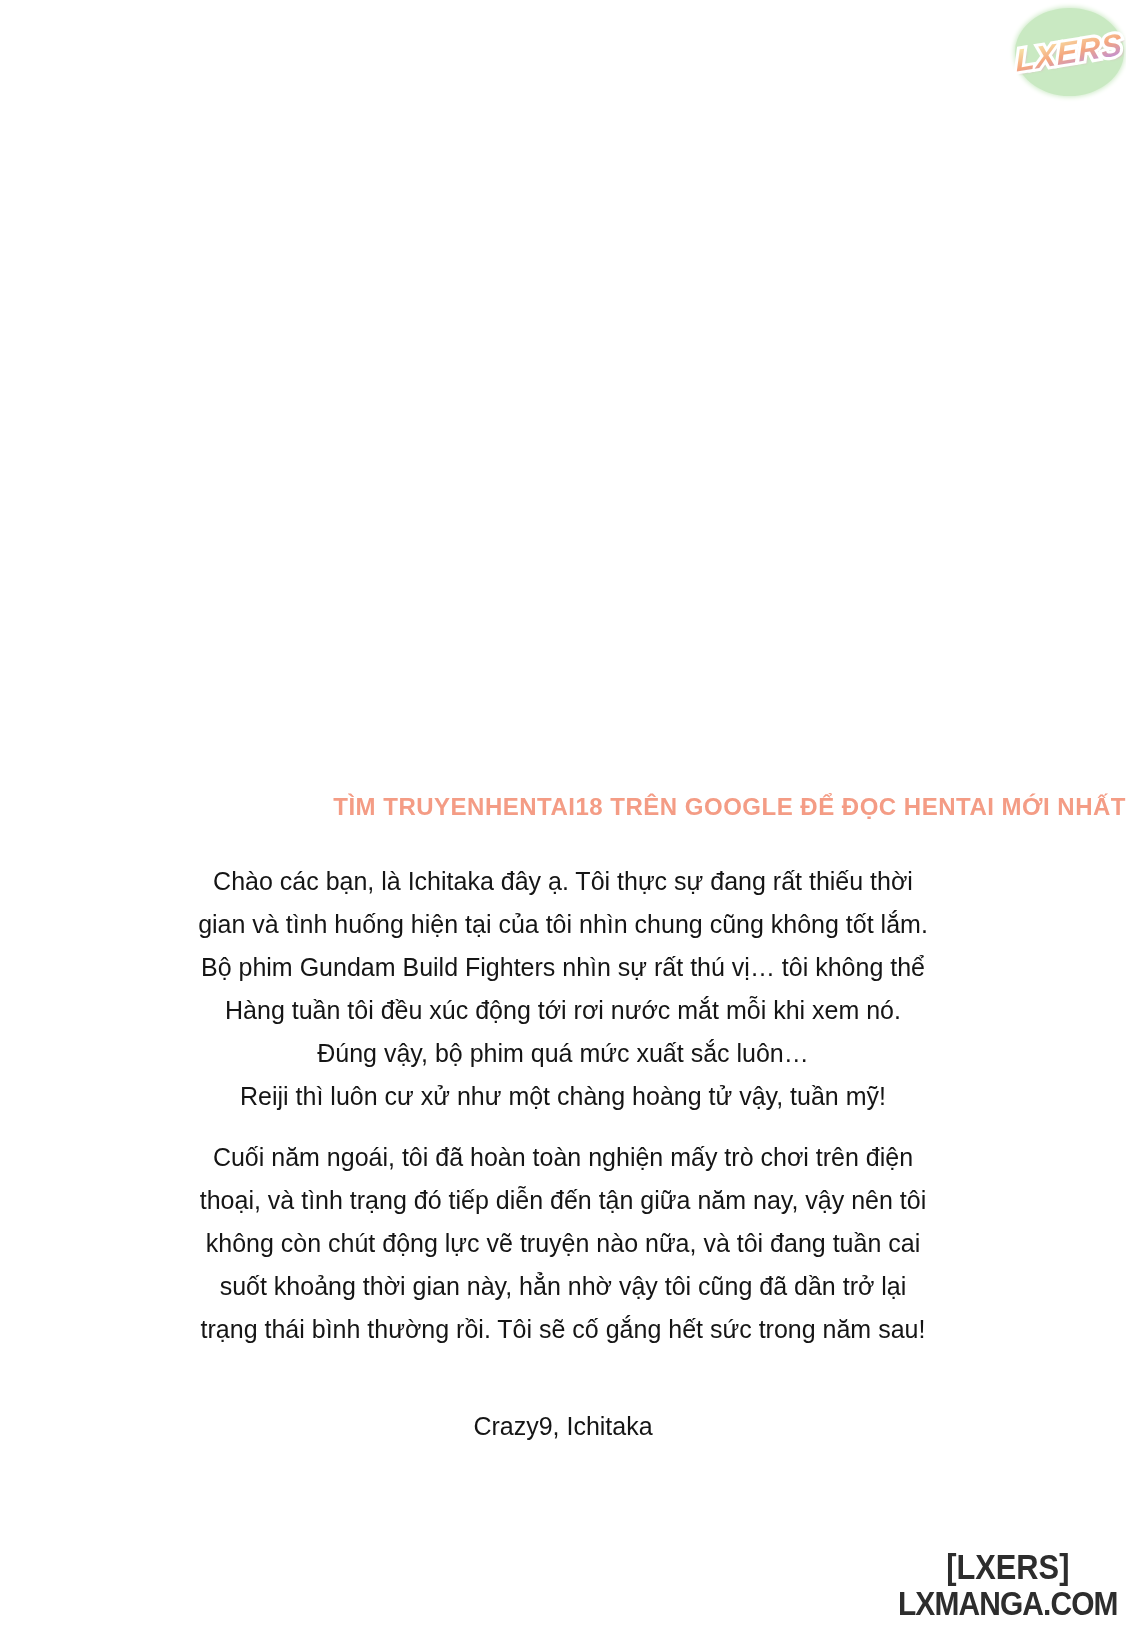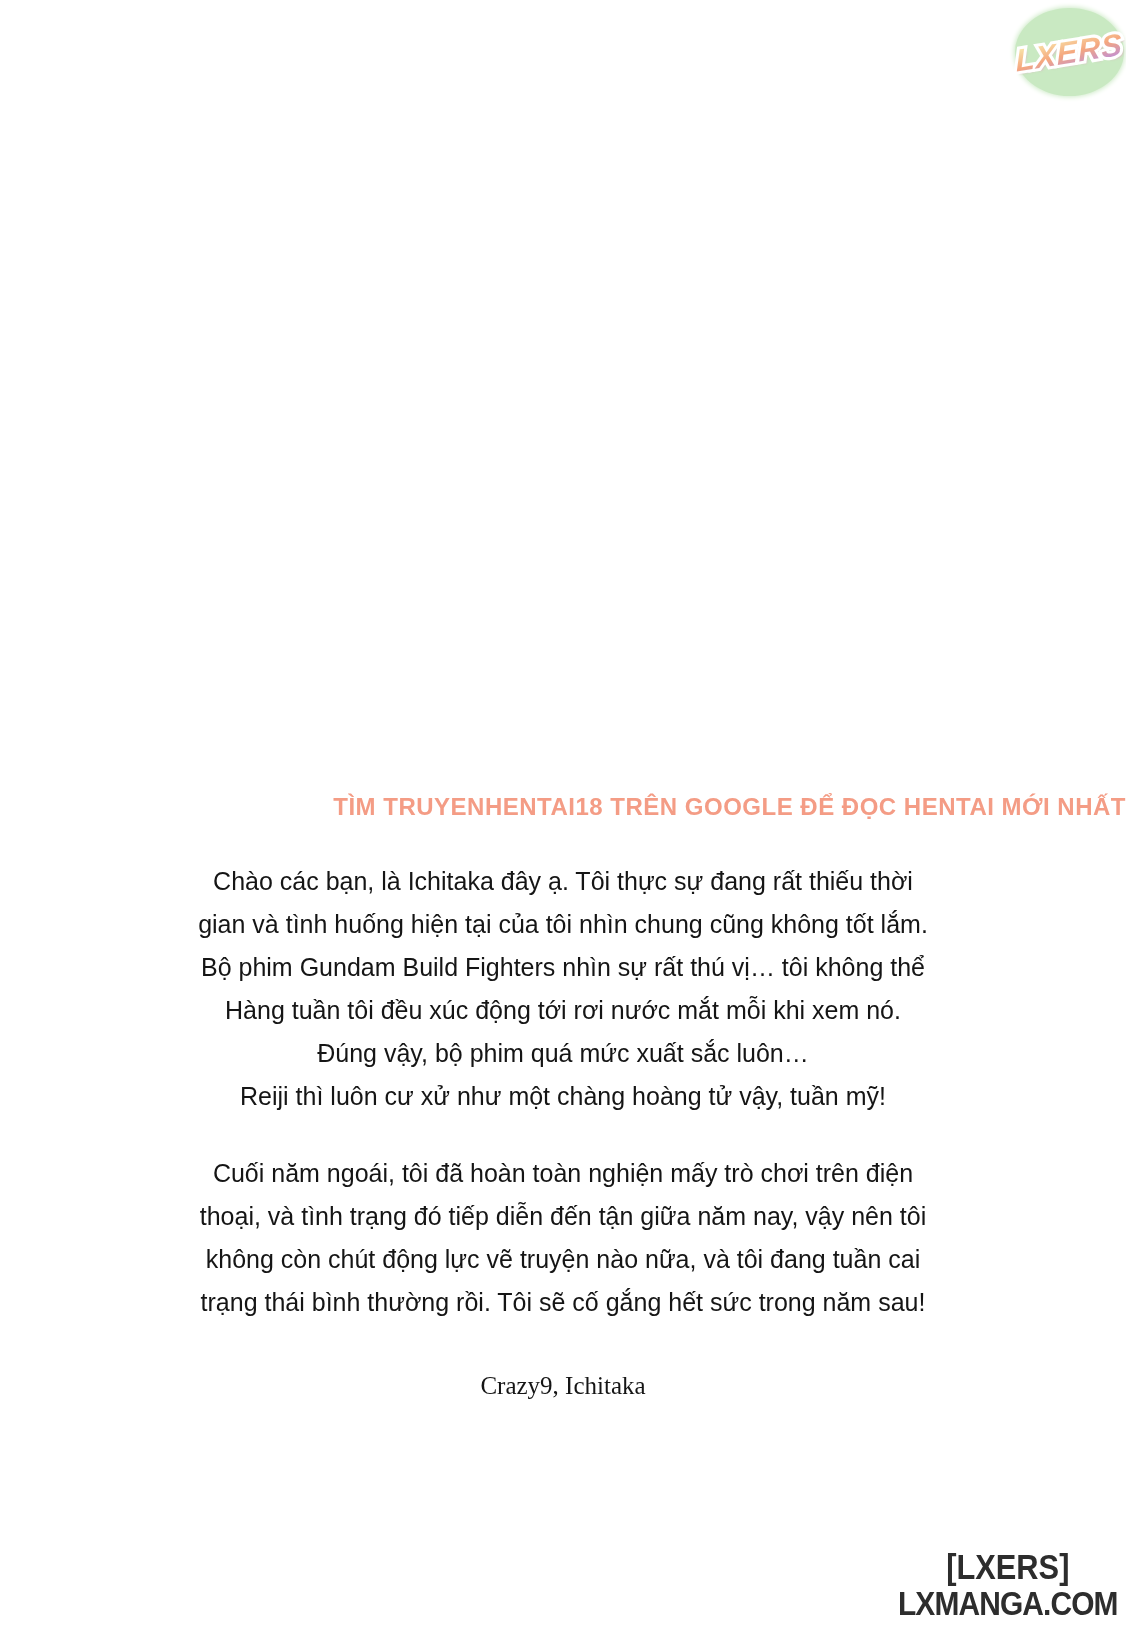--- a/index.html
+++ b/index.html
@@ -64,22 +64,22 @@
   .afterword {
     position: absolute;
     left: 35px; top: 860px;
     width: 1056px;
     text-align: center;
     color: #151515;
     font-size: 25px;
     line-height: 43px;
   }
   .afterword .line { white-space: nowrap; }
-  .para2 { margin-top: 34px; }
-  .signature { margin-top: 40px; font-family: Liberation Serif, serif; }
+  .para2 { margin-top: 18px; }
+  .signature { margin-top: 54px; }
 
   
   .watermark {
     position: absolute;
     right: 8px; bottom: 10px;
     text-align: center;
     color: #2d2d2d;
     font-weight: bold;
     transform: scaleX(0.88);
     transform-origin: 100% 100%;
@@ -106,20 +106,21 @@
     <div class="line">gian và tình huống hiện tại của tôi nhìn chung cũng không tốt lắm.</div>
     <div class="line">Bộ phim Gundam Build Fighters nhìn sự rất thú vị… tôi không thể</div>
     <div class="line">Hàng tuần tôi đều xúc động tới rơi nước mắt mỗi khi xem nó.</div>
     <div class="line">Đúng vậy, bộ phim quá mức xuất sắc luôn…</div>
     <div class="line">Reiji thì luôn cư xử như một chàng hoàng tử vậy, tuần mỹ!</div>
   </div>
   <div class="para2">
     <div class="line">Cuối năm ngoái, tôi đã hoàn toàn nghiện mấy trò chơi trên điện</div>
     <div class="line">thoại, và tình trạng đó tiếp diễn đến tận giữa năm nay, vậy nên tôi</div>
     <div class="line">không còn chút động lực vẽ truyện nào nữa, và tôi đang tuần cai</div>
+    <div class="line">suốt khoảng thời gian này, hẳn nhờ vậy tôi cũng đã dần trở lại</div>
     <div class="line">trạng thái bình thường rồi. Tôi sẽ cố gắng hết sức trong năm sau!</div>
   </div>
   <div class="signature">Crazy9, Ichitaka</div>
 </div>
 
 <div class="watermark">
   <div class="wm-line1">[LXERS]</div>
   <div class="wm-line2">LXMANGA.COM</div>
 </div>
 

